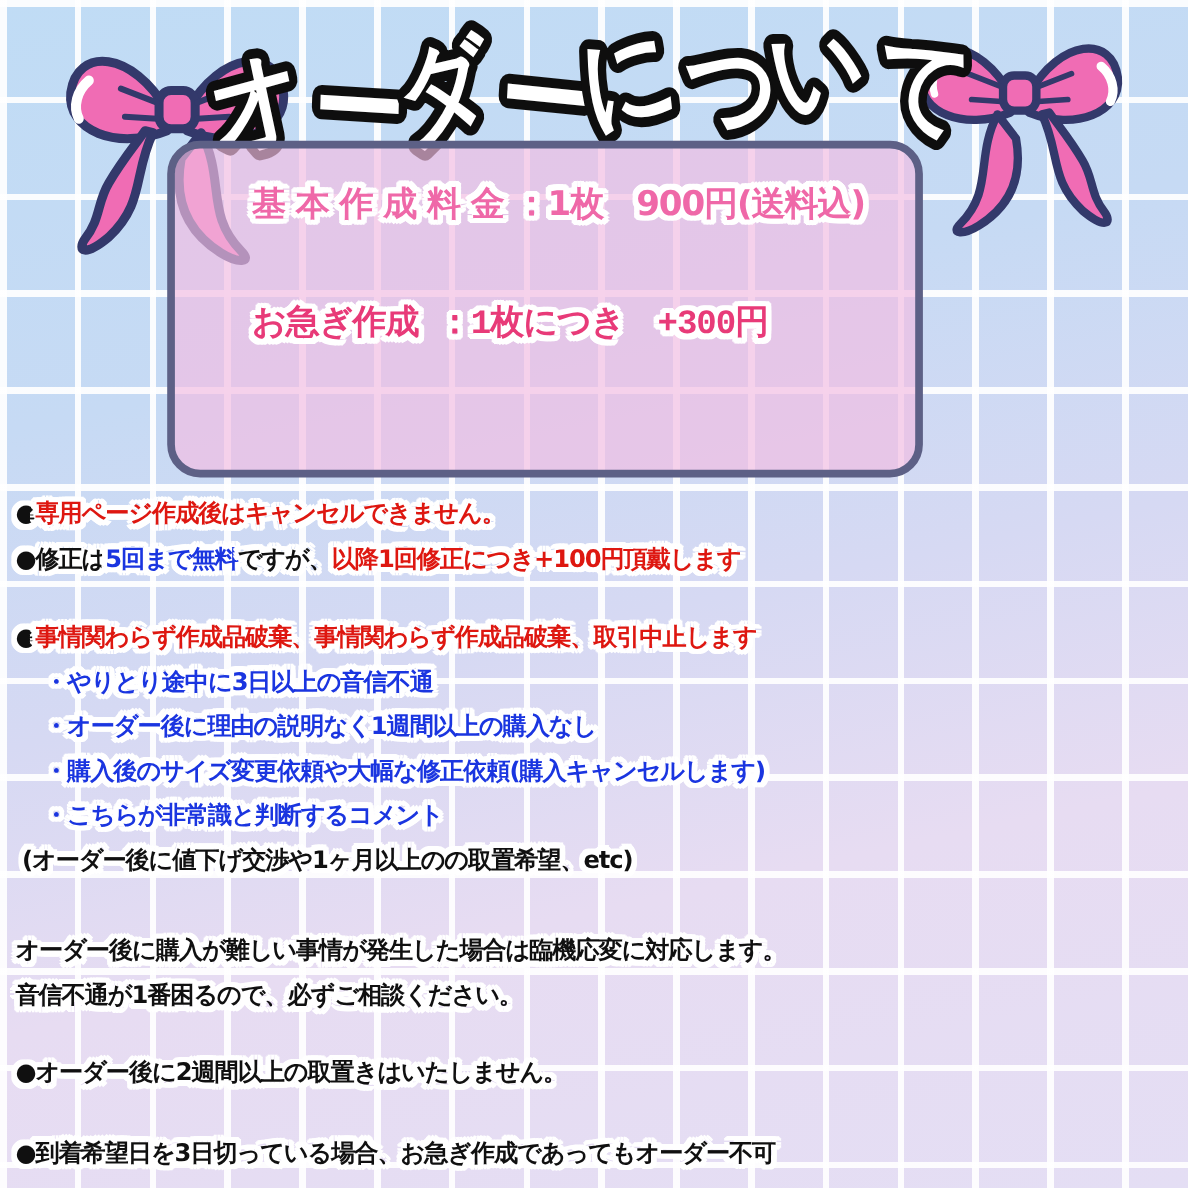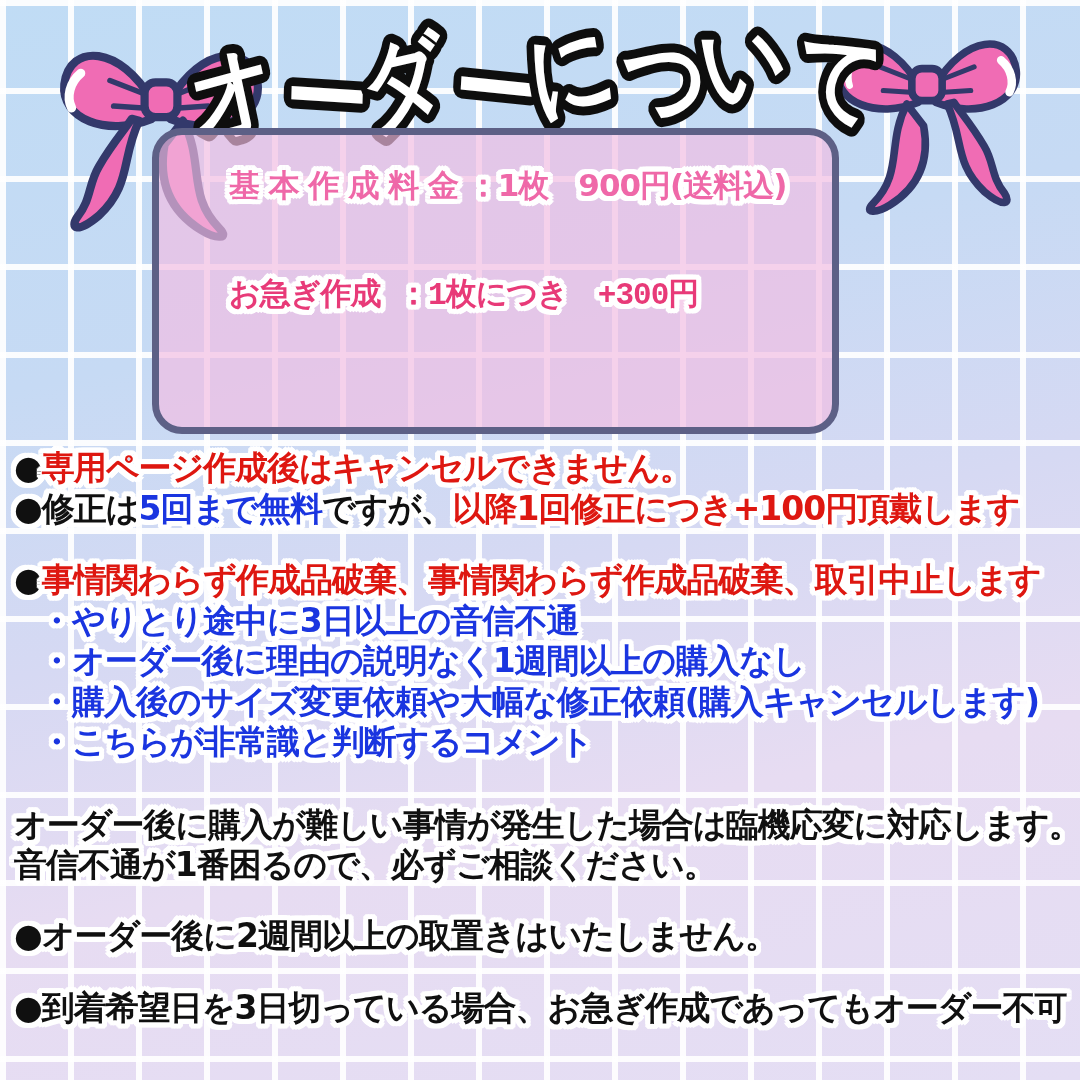--- a/index.html
+++ b/index.html
@@ -31,21 +31,21 @@
     border:7px solid #5d6086;border-radius:30px;
     padding:30px 0 0 70px;
   }
   .pb-line{font-size:31px;line-height:40px;letter-spacing:-1px;white-space:nowrap;}
   .pink{color:#ef68a8;}
   .deep{color:#e83a78;font-family:Liberation Mono, monospace;}
   .pb-gap1{height:34px;}
   .pb-gap2{height:37px;}
 
   .notes{position:absolute;left:14px;top:448px;width:1062px;}
-  .note{font-size:33px;line-height:40.5px;letter-spacing:-1px;white-space:nowrap;}
+  .note{font-size:22px;line-height:40.5px;letter-spacing:-1px;white-space:nowrap;}
   .indent{padding-left:26px;}
   .paren{padding-left:6px;}
   .c-red{color:#de1710;}
   .c-blue{color:#1a35e0;}
   .c-black{color:#101010;}
   .gap-a{height:31px;}
   .gap-b{height:42px;}
   .gap-c{height:30px;}
   .gap-d{height:32px;}
 </style>
@@ -104,20 +104,21 @@
     <div class="note ow"><span class="c-black">●</span><span class="c-red">事情関わらず作成品破棄、事情関わらず作成品破棄、取引中止します</span></div>
 
     <div class="note ow indent"><span class="c-blue">・やりとり途中に3日以上の音信不通</span></div>
 
     <div class="note ow indent"><span class="c-blue">・オーダー後に理由の説明なく1週間以上の購入なし</span></div>
 
     <div class="note ow indent"><span class="c-blue">・購入後のサイズ変更依頼や大幅な修正依頼(購入キャンセルします)</span></div>
 
     <div class="note ow indent"><span class="c-blue">・こちらが非常識と判断するコメント</span></div>
 
+    <div class="note ow paren"><span class="c-black">(オーダー後に値下げ交渉や1ヶ月以上のの取置希望、etc)</span></div>
 
     <div class="gap-b"></div>
 
     <div class="note ow"><span class="c-black">オーダー後に購入が難しい事情が発生した場合は臨機応変に対応します。</span></div>
 
     <div class="note ow"><span class="c-black">音信不通が1番困るので、必ずご相談ください。</span></div>
 
     <div class="gap-c"></div>
 
     <div class="note ow"><span class="c-black">●オーダー後に2週間以上の取置きはいたしません。</span></div>

